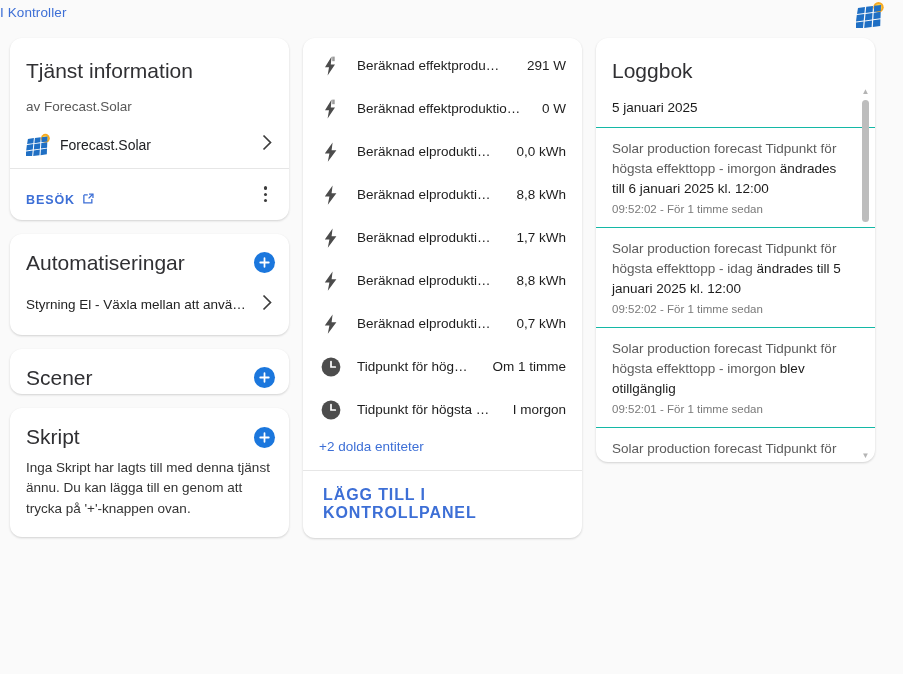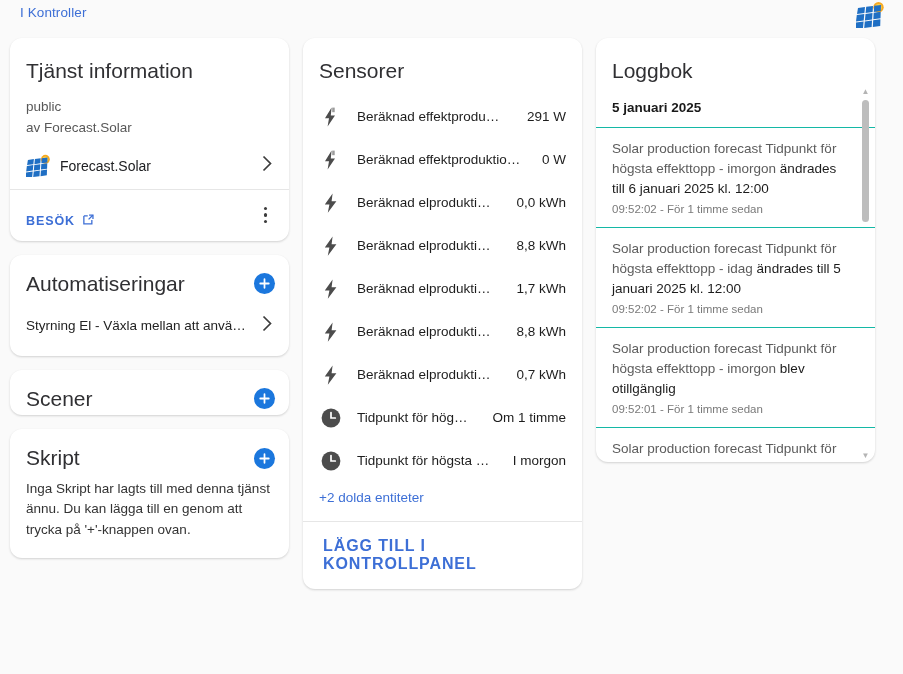--- a/index.html
+++ b/index.html
@@ -16,21 +16,21 @@
     position: relative;
   }
 
   
   .topbar {
     height: 27px;
     position: relative;
   }
   .breadcrumb {
     position: absolute;
-    left: 20px;
+    left: 0;
     top: 5px;
     font-size: 13.5px;
     color: #3d6fd6;
     letter-spacing: .1px;
     white-space: nowrap;
   }
   .brand-logo {
     position: absolute;
     right: 17px;
     top: 1px;
@@ -191,21 +191,21 @@
 
   
   .logbook-card { height: 424px; }
   .log-scroll {
     position: absolute;
     top: 48px; left: 0; right: 0; bottom: 0;
     overflow: hidden;
   }
   .log-date {
     font-size: 13.5px;
-    font-weight: bold;
+    font-weight: normal;
     color: #1a1a1a;
     padding: 14px 16px 12px 16px;
   }
   .log-entry {
     border-top: 1px solid #14b8a6;
     padding: 11px 26px 12px 16px;
   }
   .log-main {
     font-size: 13.5px;
     line-height: 1.48;
@@ -256,21 +256,20 @@
   </div>
 </div>
 
 <div class="columns">
 
   <div class="col">
 
     <div class="card">
       <div class="card-title">Tjänst information</div>
       <div class="meta-lines">
-        <div>public</div>
         <div>av Forecast.Solar</div>
       </div>
       <div class="integration-row">
         <span class="integration-icon">
           <svg viewBox="0 0 30 27" width="26" height="23">
             <circle cx="22.5" cy="6.2" r="5.2" fill="#f6a820"></circle>
             <circle cx="22.5" cy="6.2" r="3.2" fill="#fdd34d"></circle>
             <g fill="#1f6fc4">
               <polygon points="2,7 9,6 8.4,12 1,13"></polygon>
               <polygon points="10.2,5.85 17,5 16.6,11 9.6,12"></polygon>
@@ -349,21 +348,20 @@
             </svg>
         </div>
       </div>
       <div class="empty-text">Inga Skript har lagts till med denna tjänst ännu. Du kan lägga till en genom att trycka på '+'-knappen ovan.</div>
     </div>
 
   </div>
 
   <div class="col">
     <div class="card">
-      <div class="card-title">Sensorer</div>
       <div class="sensor-list" id="sensor-list">
           <div class="sensor-row">
             <span class="sensor-icon">
               <svg width="22" height="22" viewBox="0 0 22 22">
                 <path d="M11.6 1.6 L5.0 12.2 h4.0 l-1.4 8.2 L15.0 9.6 h-4.2 z" fill="#4c4c4c"></path>
                 <rect x="12.2" y="1.6" width="2.5" height="4.6" fill="#9b9b9b"></rect>
               </svg>
             </span>
             <span class="sensor-name">Beräknad effektproduktion -…</span>
             <span class="sensor-value">291 W</span>

